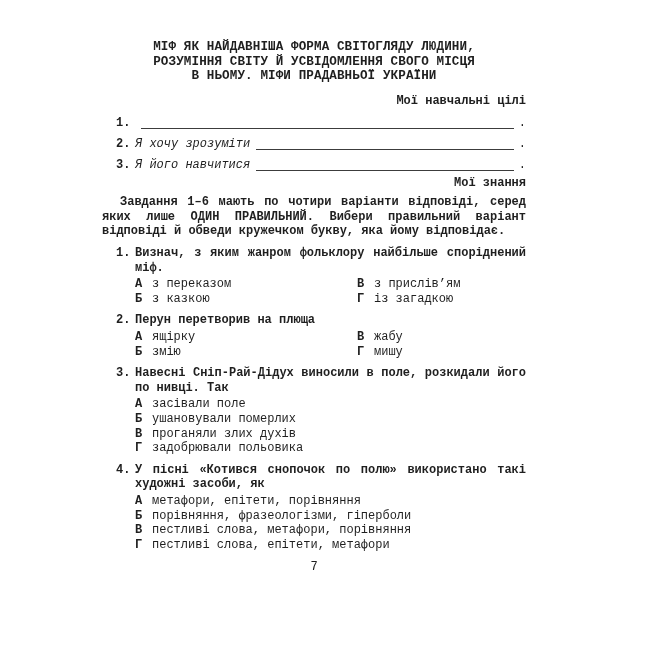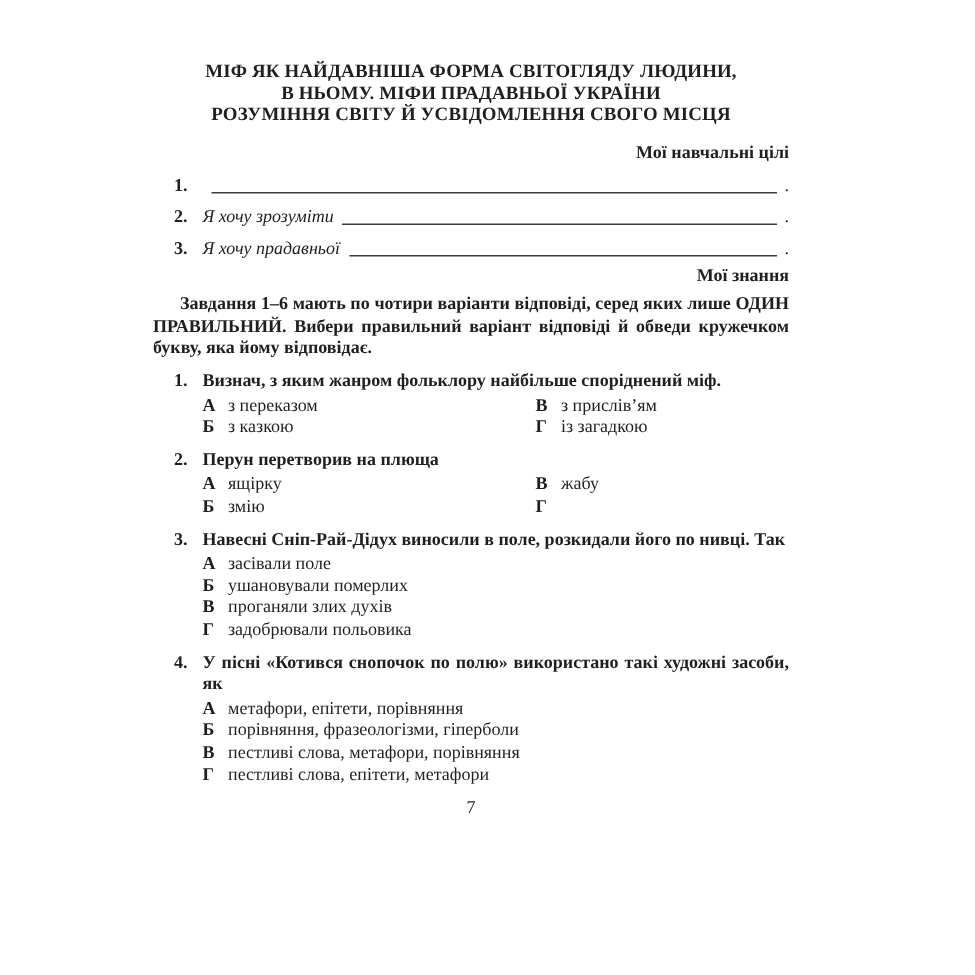--- a/index.html
+++ b/index.html
@@ -1,19 +1,19 @@
 <!DOCTYPE html>
 <html><head>
 <meta charset="utf-8">
 <style>
   html,body{margin:0;padding:0;}
   body{width:650px;height:650px;background:#ffffff;}
   .page{
     position:relative;width:650px;height:650px;background:#ffffff;
-    font-family:Liberation Serif, serif;
+    font-family:Liberation Mono, monospace;
     color:#1f1f1f;overflow:hidden;
   }
   .content{position:absolute;left:102px;top:40px;width:424px;}
   .chapter-title{
     text-align:center;font-weight:bold;font-size:12.6px;line-height:14.6px;
     letter-spacing:0.1px;
   }
   .section-heading{
     text-align:right;font-weight:bold;font-size:12px;line-height:14px;
   }
@@ -54,42 +54,42 @@
   }
 </style>
 </head>
 <body>
 
 <div class="page">
   <div class="content">
 
     <div class="chapter-title">
       <div>МІФ ЯК НАЙДАВНІША ФОРМА СВІТОГЛЯДУ ЛЮДИНИ,</div>
+      <div>РОЗУМІННЯ СВІТУ Й УСВІДОМЛЕННЯ СВОГО МІСЦЯ</div>
       <div>В НЬОМУ. МІФИ ПРАДАВНЬОЇ УКРАЇНИ</div>
-      <div>РОЗУМІННЯ СВІТУ Й УСВІДОМЛЕННЯ СВОГО МІСЦЯ</div>
     </div>
 
     <div class="section-heading heading-goals">Мої навчальні цілі</div>
 
 
     <div class="goals">
       <div class="goal-item">
         <span class="goal-num">1.</span>
         <span class="blank"></span>
         <span class="goal-period">.</span>
       </div>
       <div class="goal-item">
         <span class="goal-num">2.</span>
         <span class="goal-text">Я хочу зрозуміти</span>
         <span class="blank"></span>
         <span class="goal-period">.</span>
       </div>
       <div class="goal-item">
         <span class="goal-num">3.</span>
-        <span class="goal-text">Я хочу прадавньої</span>
+        <span class="goal-text">Я його навчитися</span>
         <span class="blank"></span>
         <span class="goal-period">.</span>
       </div>
     </div>
 
     <div class="section-heading heading-knowledge">Мої знання</div>
 
     <div class="para instruction-para">Завдання 1–6 мають по чотири варіанти відповіді, серед яких лише ОДИН ПРАВИЛЬНИЙ. Вибери правильний варіант відповіді й обведи кружечком букву, яка йому відповідає.</div>
 
     <div class="question">
@@ -130,20 +130,21 @@
         <div class="opt">
           <span class="opt-letter">В</span>
           <span class="opt-text">жабу</span>
         </div>
         <div class="opt">
           <span class="opt-letter">Б</span>
           <span class="opt-text">змію</span>
         </div>
         <div class="opt">
           <span class="opt-letter">Г</span>
+          <span class="opt-text">мишу</span>
         </div>
       </div>
     </div>
 
     <div class="question">
       <div class="q-stem">
         <span class="q-num">3.</span>
         <span class="q-text">Навесні Сніп-Рай-Дідух виносили в поле, розкидали його по нивці. Так</span>
       </div>
       <div class="options">

